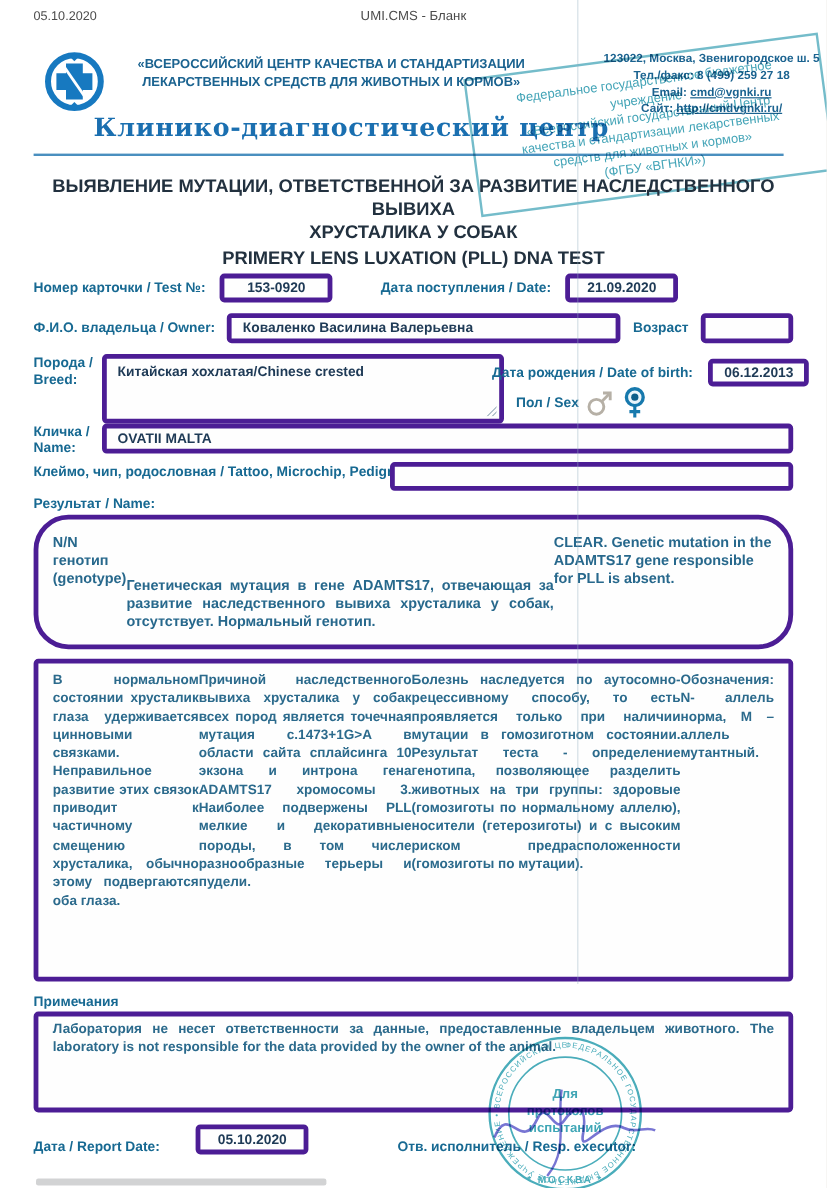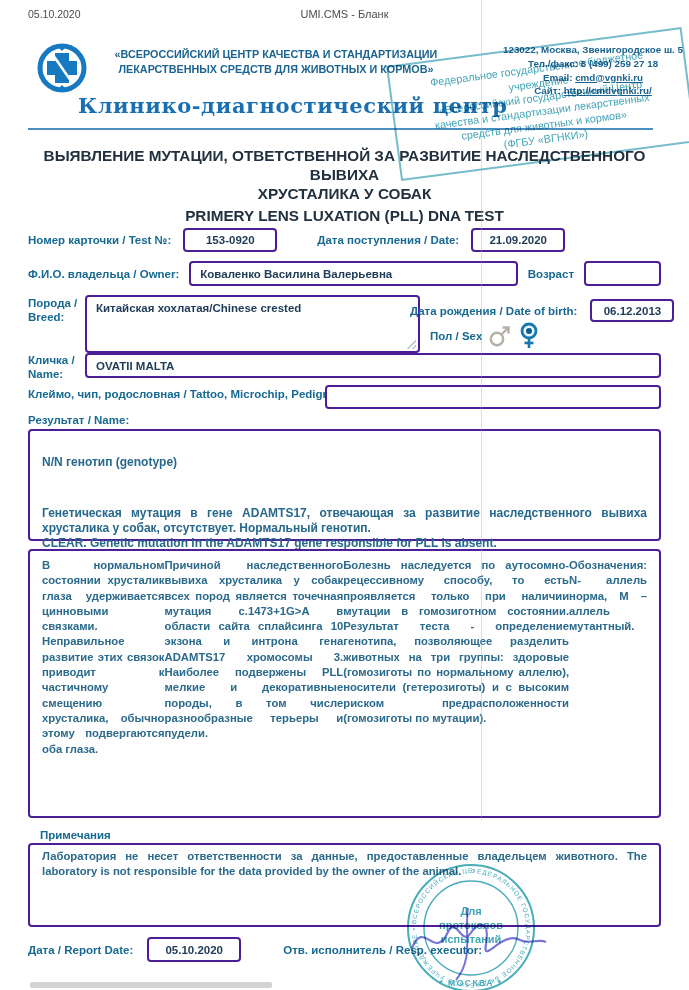--- a/index.html
+++ b/index.html
@@ -25,21 +25,21 @@
                  display:flex;flex-direction:column;justify-content:center;
                  text-align:center;font-size:10.8px;font-weight:400;color:rgba(34,148,170,.85);
                  line-height:14.2px;pointer-events:none;}
   
   .doc-title{position:absolute;left:24px;top:146px;width:641px;text-align:center;
              font-size:15.3px;font-weight:700;color:#22313f;line-height:19px;}
   .doc-title .en{margin-top:3px;}
   
   .lbl{color:#176992;font-weight:700;font-size:11.5px;white-space:nowrap;}
   .val{color:#1e3a56;font-weight:700;font-size:11.5px;}
-  .box{border:2px solid #4c1d95;border-radius:4px;background:#fefefe;
+  .box{border:4px solid #4c1d95;border-radius:4px;background:#fefefe;
        display:flex;align-items:center;box-sizing:border-box;}
   .row{position:absolute;display:flex;align-items:center;}
   .row-test{left:28px;top:228px;gap:12px;}
   .row-test .box{width:94px;height:24px;justify-content:center;}
   .row-owner{left:28px;top:261px;width:633px;gap:10px;}
   .owner-box{width:358px;height:25px;padding:0 9px;}
   .age-box{width:84px;height:25px;margin-left:0;}
   .ml-auto{margin-left:auto;}
   .two-line-lbl{line-height:13.5px;}
   .breed-lbl{position:absolute;left:28px;top:297px;}
@@ -50,32 +50,32 @@
                  clip-path:polygon(100% 0,100% 100%,0 100%);}
   .dob-row{left:410px;top:299px;gap:13px;}
   .dob-box{width:84px;height:23px;justify-content:center;}
   .sex-row{left:430px;top:322px;gap:6px;align-items:center;}
   .name-lbl{position:absolute;left:28px;top:354px;}
   .name-box{position:absolute;left:85px;top:353px;width:576px;height:25px;padding:0 9px;}
   .row-tattoo{left:28px;top:388px;width:633px;}
   .tattoo-box{position:absolute;left:297px;top:-3px;width:336px;height:24px;}
   .result-lbl{position:absolute;left:28px;top:414px;text-align:center;}
   .result-box{position:absolute;left:28px;top:429px;width:633px;height:112px;
-              flex-direction:column;align-items:stretch;padding:24px 12px;
-              font-size:12px;font-weight:700;color:#27688c;line-height:15px;}
+              flex-direction:row;align-items:stretch;padding:12px 12px;
+              font-size:12px;font-weight:700;color:#27688c;line-height:15px;border-radius:29px;}
   .result-box .blank{height:14px;}
   .info-box{position:absolute;left:28px;top:549px;width:633px;height:269px;
             align-items:stretch;padding:7px 12px;
             font-size:11.3px;font-weight:700;color:#2b6a8c;line-height:15.3px;
             text-align:justify;}
-  .notes-lbl{position:absolute;left:28px;top:829px;margin-left:12px;}
+  .notes-lbl{position:absolute;left:28px;top:829px;}
   .notes-box{position:absolute;left:28px;top:843px;width:633px;height:84px;
              align-items:flex-start;padding:4px 12px;font-size:11.3px;font-weight:700;
              color:#2b6a8c;line-height:15.3px;text-align:justify;}
-  .row-footer{left:28px;top:937px;gap:14px;}
+  .row-footer{left:28px;top:937px;gap:30px;align-items:flex-end;}
   .footer-box{width:94px;height:25px;justify-content:center;}
   
   .fold-line{position:absolute;left:481px;top:0;width:1px;height:820px;background:rgba(150,180,195,.4);}
   .footer-artifact{position:absolute;left:30px;top:982px;width:242px;height:6px;
                    background:rgba(125,128,133,.35);border-radius:2px;filter:blur(.5px);}
   
   .round-stamp{position:absolute;left:400px;top:857px;width:142px;height:142px;
                mix-blend-mode:multiply;opacity:.92;pointer-events:none;}
   .signature{position:absolute;left:404px;top:900px;width:150px;height:86px;
              mix-blend-mode:multiply;pointer-events:none;}

